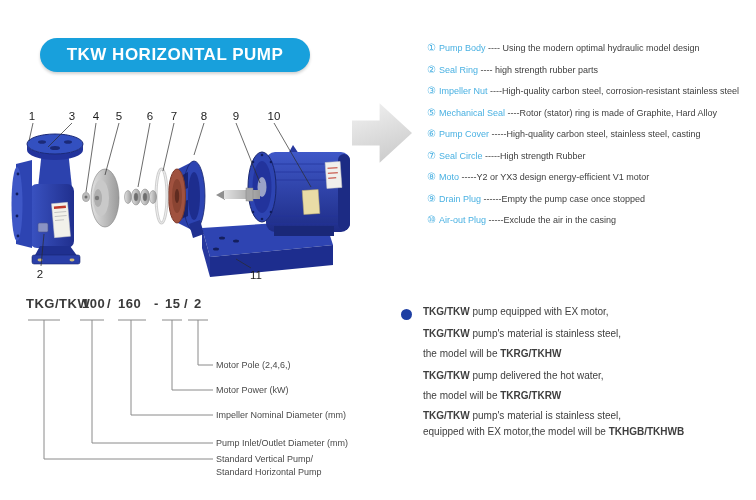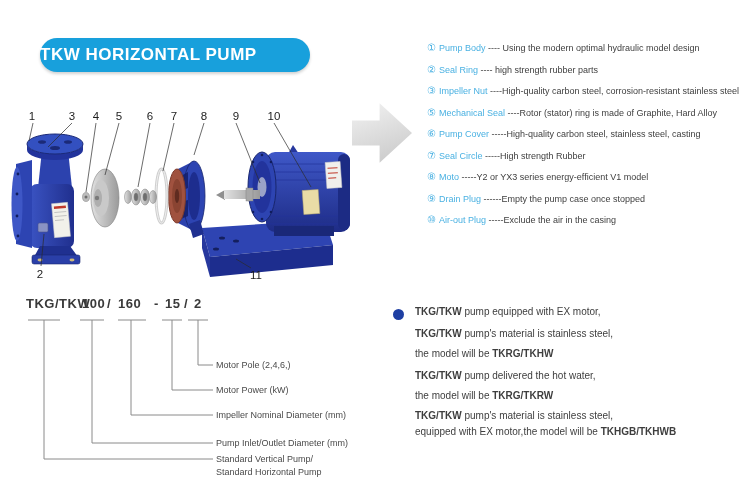--- a/index.html
+++ b/index.html
@@ -1,21 +1,21 @@
 <!DOCTYPE html>
 <html><head>
 <meta charset="utf-8">
 <style>
   html,body{margin:0;padding:0;background:#fff;}
   .page{position:relative;width:756px;height:500px;background:#ffffff;overflow:hidden;
         font-family:"Liberation Sans",sans-serif;}
 
   
   .banner{position:absolute;left:40px;top:38px;width:270px;height:34px;background:#18a0dc;
-          border-radius:17px;display:flex;align-items:center;
+          border-radius:17px;display:flex;align-items:center;justify-content:center;
           box-shadow:0 2px 3px rgba(0,0,0,.18);}
   .banner span{color:#fff;font-size:17px;font-weight:bold;letter-spacing:.5px;}
 
   
   .arrow{position:absolute;left:352px;top:100px;width:60px;height:66px;
          background:linear-gradient(160deg,#ededed 15%,#cccccc 85%);
          clip-path:polygon(0 31%,46% 31%,46% 5%,100% 50%,46% 95%,46% 69%,0 69%);}
 
   
   .parts{position:absolute;left:419px;top:33px;width:334px;margin:8px;padding:0;list-style:none;
@@ -28,21 +28,21 @@
   
   .diagram{position:absolute;left:8px;top:98px;}
   .modelsec{position:absolute;left:18px;top:288px;}
   .callout{font-size:11.5px;fill:#1c1c1c;}
   .lead{stroke:#2b2b2b;stroke-width:.7;fill:none;}
   .codeseg{font-size:13px;font-weight:bold;fill:#3a3a3a;letter-spacing:.5px;}
   .mlabel{font-size:9px;fill:#4a4a4a;}
   .mline{stroke:#8a8a8a;stroke-width:1;fill:none;}
 
   
-  .notes{position:absolute;left:389px;top:302px;width:356px;font-size:10px;color:#3e3e3e;}
+  .notes{position:absolute;left:397px;top:302px;width:356px;font-size:10px;color:#3e3e3e;}
   .notes .bullet{position:absolute;left:4px;top:7px;width:11px;height:11px;border-radius:50%;
                  background:#1e3fa3;}
   .notes .nbody{margin-left:26px;}
   .note{margin-bottom:2px;}
   .note .nl{line-height:20px;}
   .note.tight .nl{line-height:16px;}
   .note b{font-weight:bold;}
   .note .model{font-weight:bold;}
   .note.big .model{font-size:10px;}
 </style>
@@ -211,21 +211,21 @@
 
   <div class="arrow"></div>
 
   <ul class="parts">
     <li><span class="num">①</span><span class="pname">Pump Body</span><span class="pdesc"> ---- Using the modern optimal hydraulic model design</span></li>
     <li><span class="num">②</span><span class="pname">Seal Ring</span><span class="pdesc"> ---- high strength rubber parts</span></li>
     <li><span class="num">③</span><span class="pname">Impeller Nut</span><span class="pdesc"> ----High-quality carbon steel, corrosion-resistant stainless steel</span></li>
     <li><span class="num">⑤</span><span class="pname">Mechanical Seal</span><span class="pdesc"> ----Rotor (stator) ring is made of Graphite, Hard Alloy</span></li>
     <li><span class="num">⑥</span><span class="pname">Pump Cover</span><span class="pdesc"> -----High-quality carbon steel, stainless steel, casting</span></li>
     <li><span class="num">⑦</span><span class="pname">Seal Circle</span><span class="pdesc"> -----High strength Rubber</span></li>
-    <li><span class="num">⑧</span><span class="pname">Moto</span><span class="pdesc"> -----Y2 or YX3 series energy-efficient V1 model</span></li>
+    <li><span class="num">⑧</span><span class="pname">Moto</span><span class="pdesc"> -----Y2 or YX3 design energy-efficient V1 motor</span></li>
     <li><span class="num">⑨</span><span class="pname">Drain Plug</span><span class="pdesc"> ------Empty the pump case once stopped</span></li>
     <li><span class="num">⑩</span><span class="pname">Air-out Plug</span><span class="pdesc"> -----Exclude the air in the casing</span></li>
   </ul>
 
   <svg class="modelsec" width="352" height="200" viewBox="0 0 352 200">
     <g class="codeseg">
       <text x="8" y="20">TKG/TKW</text>
       <text x="64" y="20">100</text>
       <text x="89" y="20">/</text>
       <text x="100" y="20">160</text>

